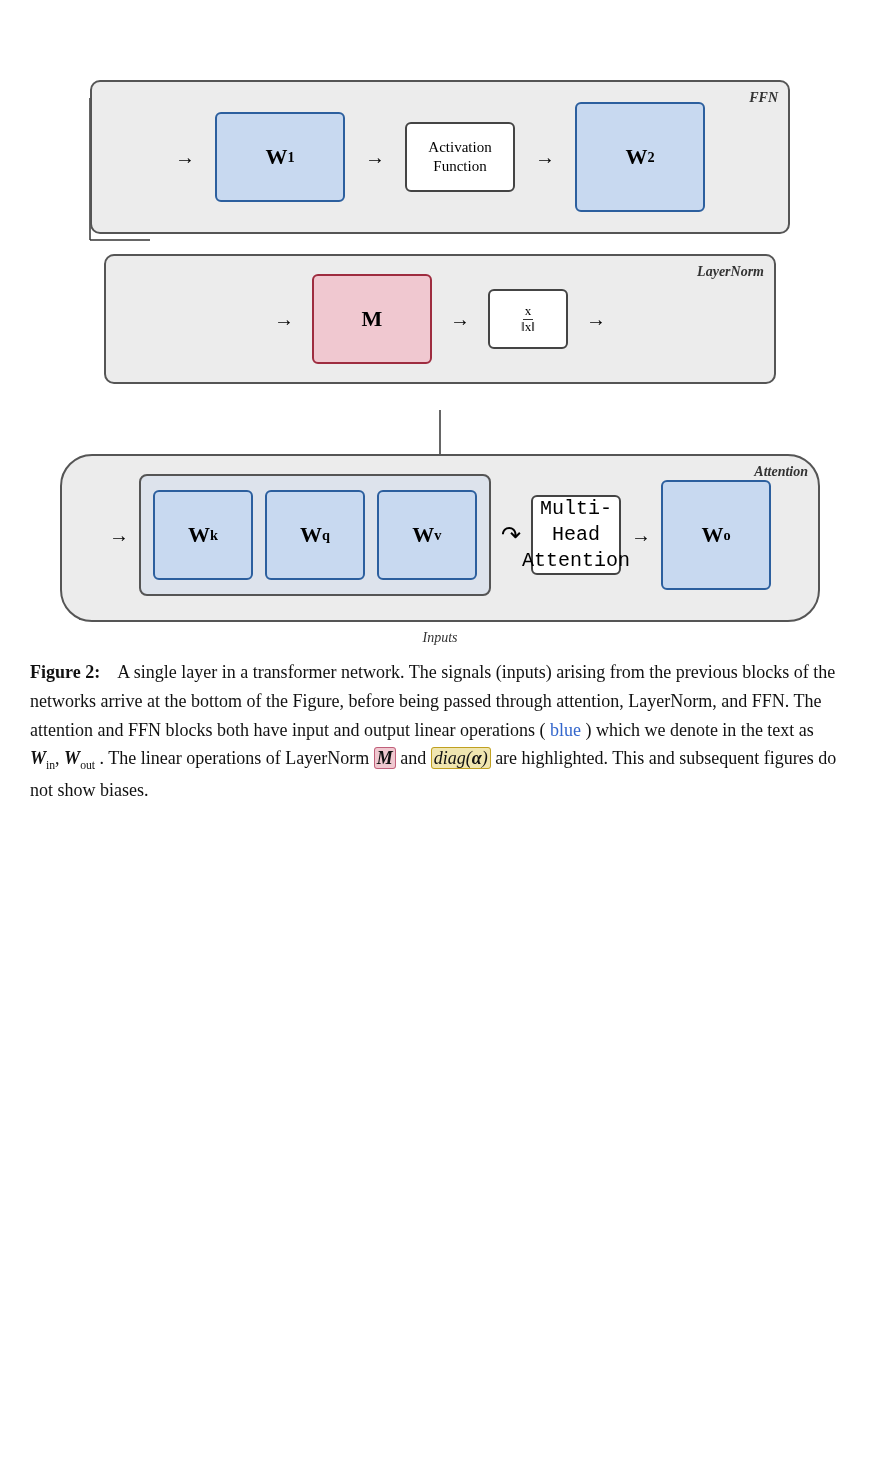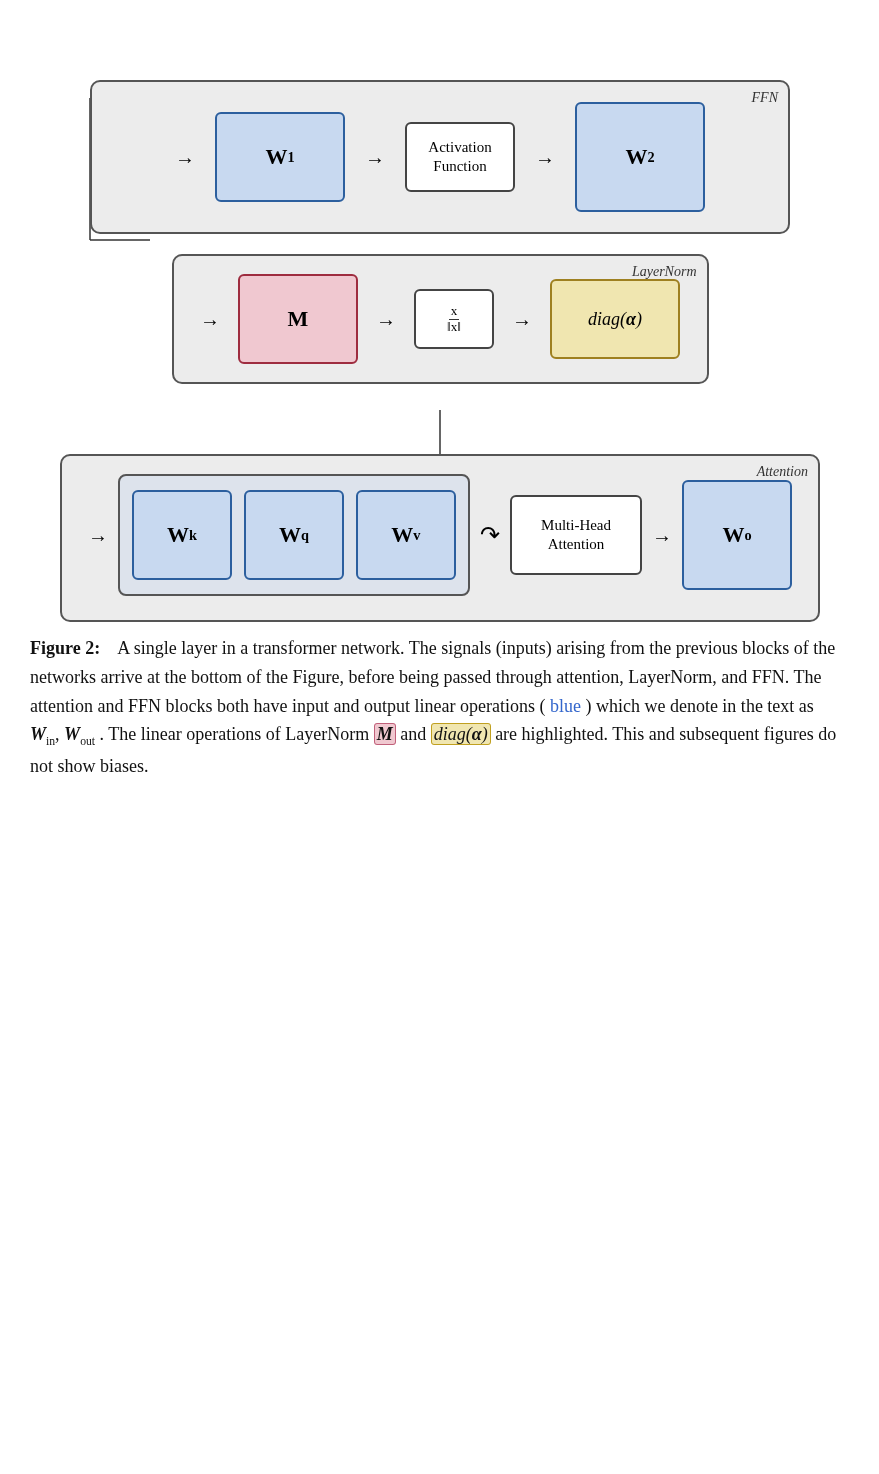--- a/index.html
+++ b/index.html
@@ -46,21 +46,21 @@
       background: #ececec;
       position: relative;
     }
     .panel-label {
       position: absolute;
       right: 10px;
       top: 8px;
       font-size: 14px;
       font-style: italic;
       color: #333;
-      font-weight: normal;
+      font-weight: bold;
     }
 
     
     .ffn-panel {
       width: 740px;
       margin: 0 auto;
       padding: 20px 20px 20px 20px;
       margin-top: 30px;
     }
     .ffn-row {
@@ -97,21 +97,21 @@
     }
     .attn-row {
       display: flex;
       align-items: center;
       justify-content: center;
       gap: 10px;
     }
     .attn-wk { width: 100px; height: 90px; }
     .attn-wq { width: 100px; height: 90px; }
     .attn-wv { width: 100px; height: 90px; }
-    .attn-mha { width: 132px; height: 80px; font-size: 15px; font-weight: normal; text-align: center; line-height: 1.3; }
+    .attn-mha { width: 90px; height: 80px; font-size: 20px; font-weight: normal; text-align: center; line-height: 1.3; font-family: Liberation Mono, monospace; }
     .attn-wo { width: 110px; height: 110px; }
 
     
     .inputs-label {
       text-align: center;
       font-size: 14px;
       font-style: italic;
       color: #333;
       margin-top: 6px;
     }
@@ -239,49 +239,46 @@
 
         <div class="box box-blue ffn-w2">
           <span>W</span>
             <sub>2</sub>
         </div>
       </div>
     </div>
   </div>
 
   <div style="margin-top:20px; position:relative;">
-    <div class="panel ln-panel" style="width:537px; margin:0 auto;">
+    <div class="panel ln-panel" style="width:672px; margin:0 auto;">
       <span class="panel-label">LayerNorm</span>
       <div class="ln-row">
         <span style="font-size:20px;">→</span>
 
         <div class="box box-pink ln-m">
           <span>M</span>
         </div>
 
         <span style="font-size:20px;">→</span>
 
         <div class="box box-white ln-norm">
           <div class="frac">
             <span class="num">x</span>
             <span class="den">‖x‖</span>
           </div>
         </div>
 
         <span style="font-size:20px;">→</span>
 
-        <div class="box box-yellow ln-diag">
-          <span style="font-style:italic;">diag(<span style="font-style:italic;font-weight:bold;">α</span>)</span>
-        </div>
       </div>
     </div>
   </div>
 
   <div style="margin-top:70px; position:relative;">
-    <div class="panel attn-panel" style="width:760px; margin:0 auto;">
+    <div class="panel attn-panel" style="width:760px; margin:0 auto;border-radius:32px;">
       <span class="panel-label">Attention</span>
       <div class="attn-row">
         <span style="font-size:20px;">→</span>
 
         <div class="panel" style="background:#dde3ec;padding:14px 12px;display:inline-flex;align-items:center;gap:12px;border-radius:8px;">
           <div class="box box-blue attn-wk">
             <span>W</span>
               <sub>k</sub>
           </div>
           <div class="box box-blue attn-wq">
@@ -303,20 +300,23 @@
 
         <span style="font-size:20px;">→</span>
 
         <div class="box box-blue attn-wo">
           <span>W</span>
             <sub>o</sub>
         </div>
       </div>
     </div>
 
+    <div class="inputs-label" style="margin-top:8px;">
+      <span>Inputs</span>
+    </div>
   </div>
 
 </div>
 
 <div class="caption" style="margin-top:12px;">
   <span class="caption-label">Figure 2:</span>
   &nbsp;&nbsp;
   <span>A single layer in a transformer network. The signals (inputs) arising from the previous blocks of the networks arrive at the bottom of the Figure, before being passed through attention, LayerNorm, and FFN. The attention and FFN blocks both have input and output linear operations (</span>
   <span class="highlight-blue">blue</span>
   <span>) which we denote in the text as</span>

